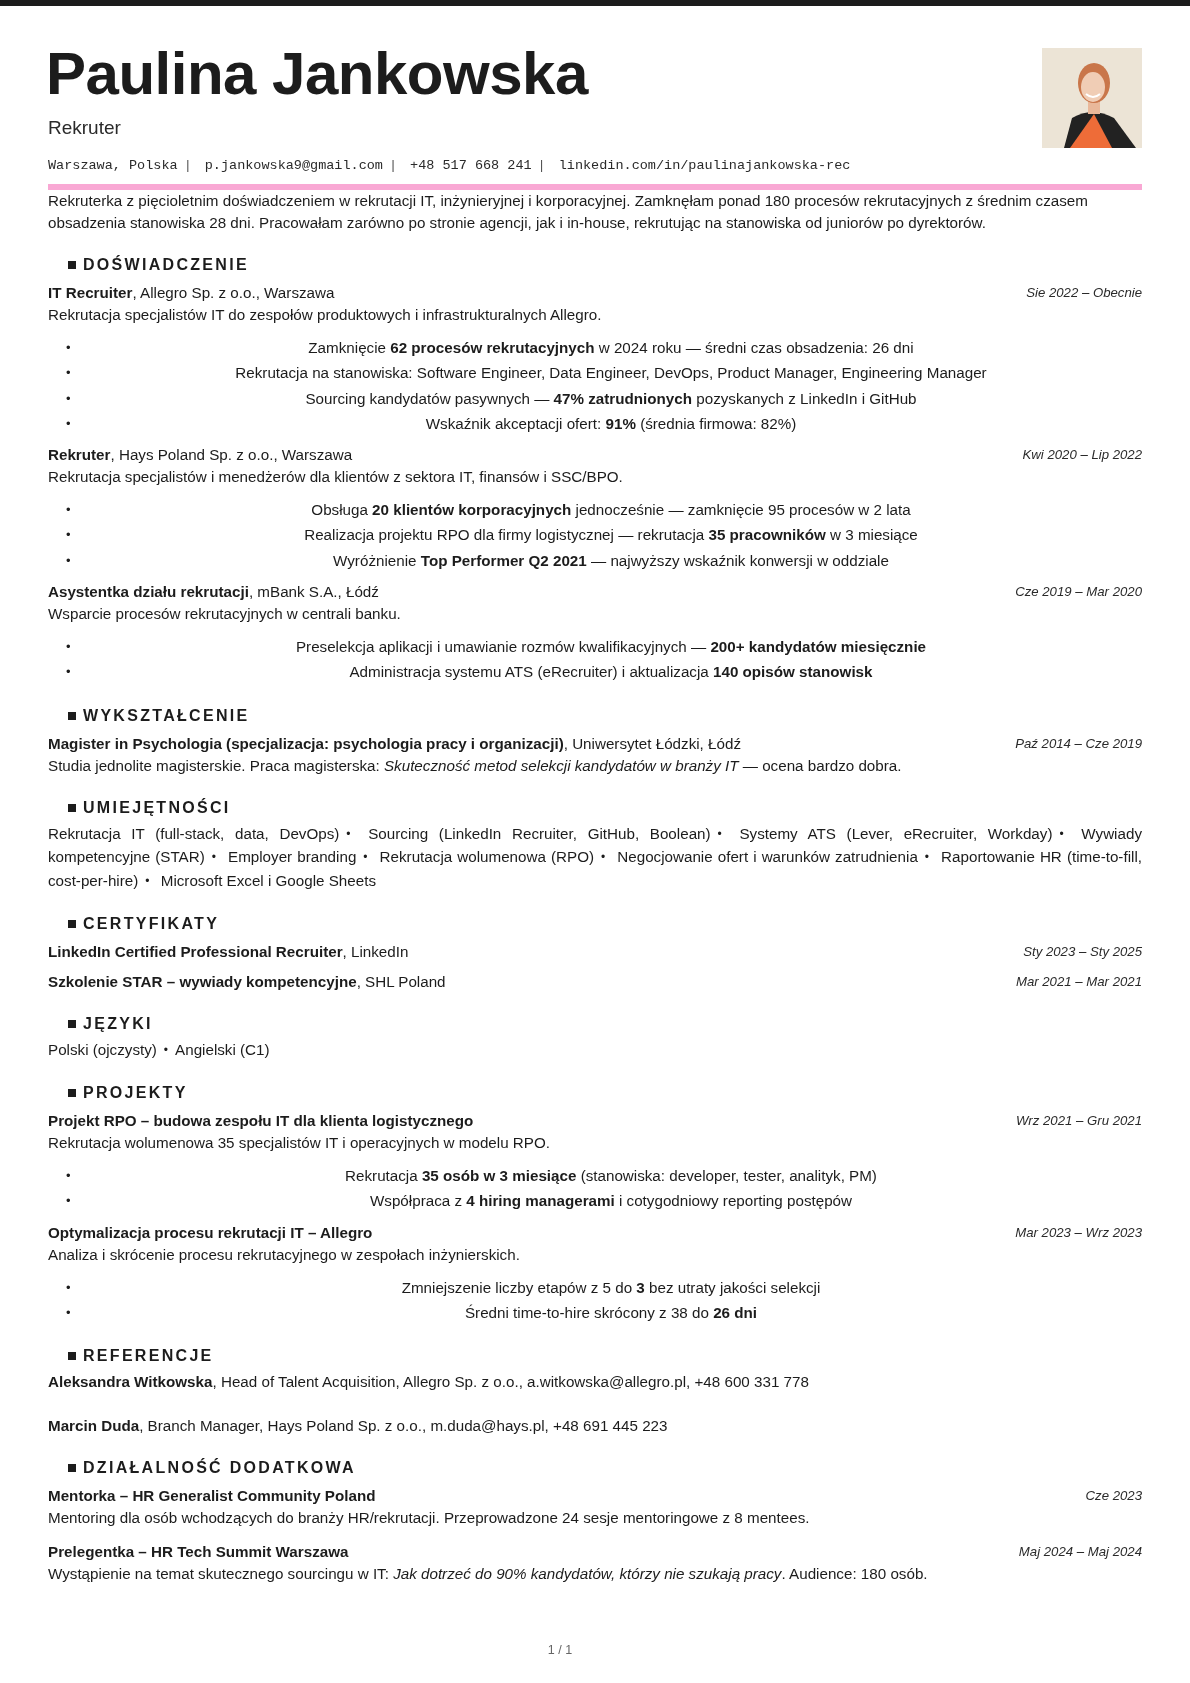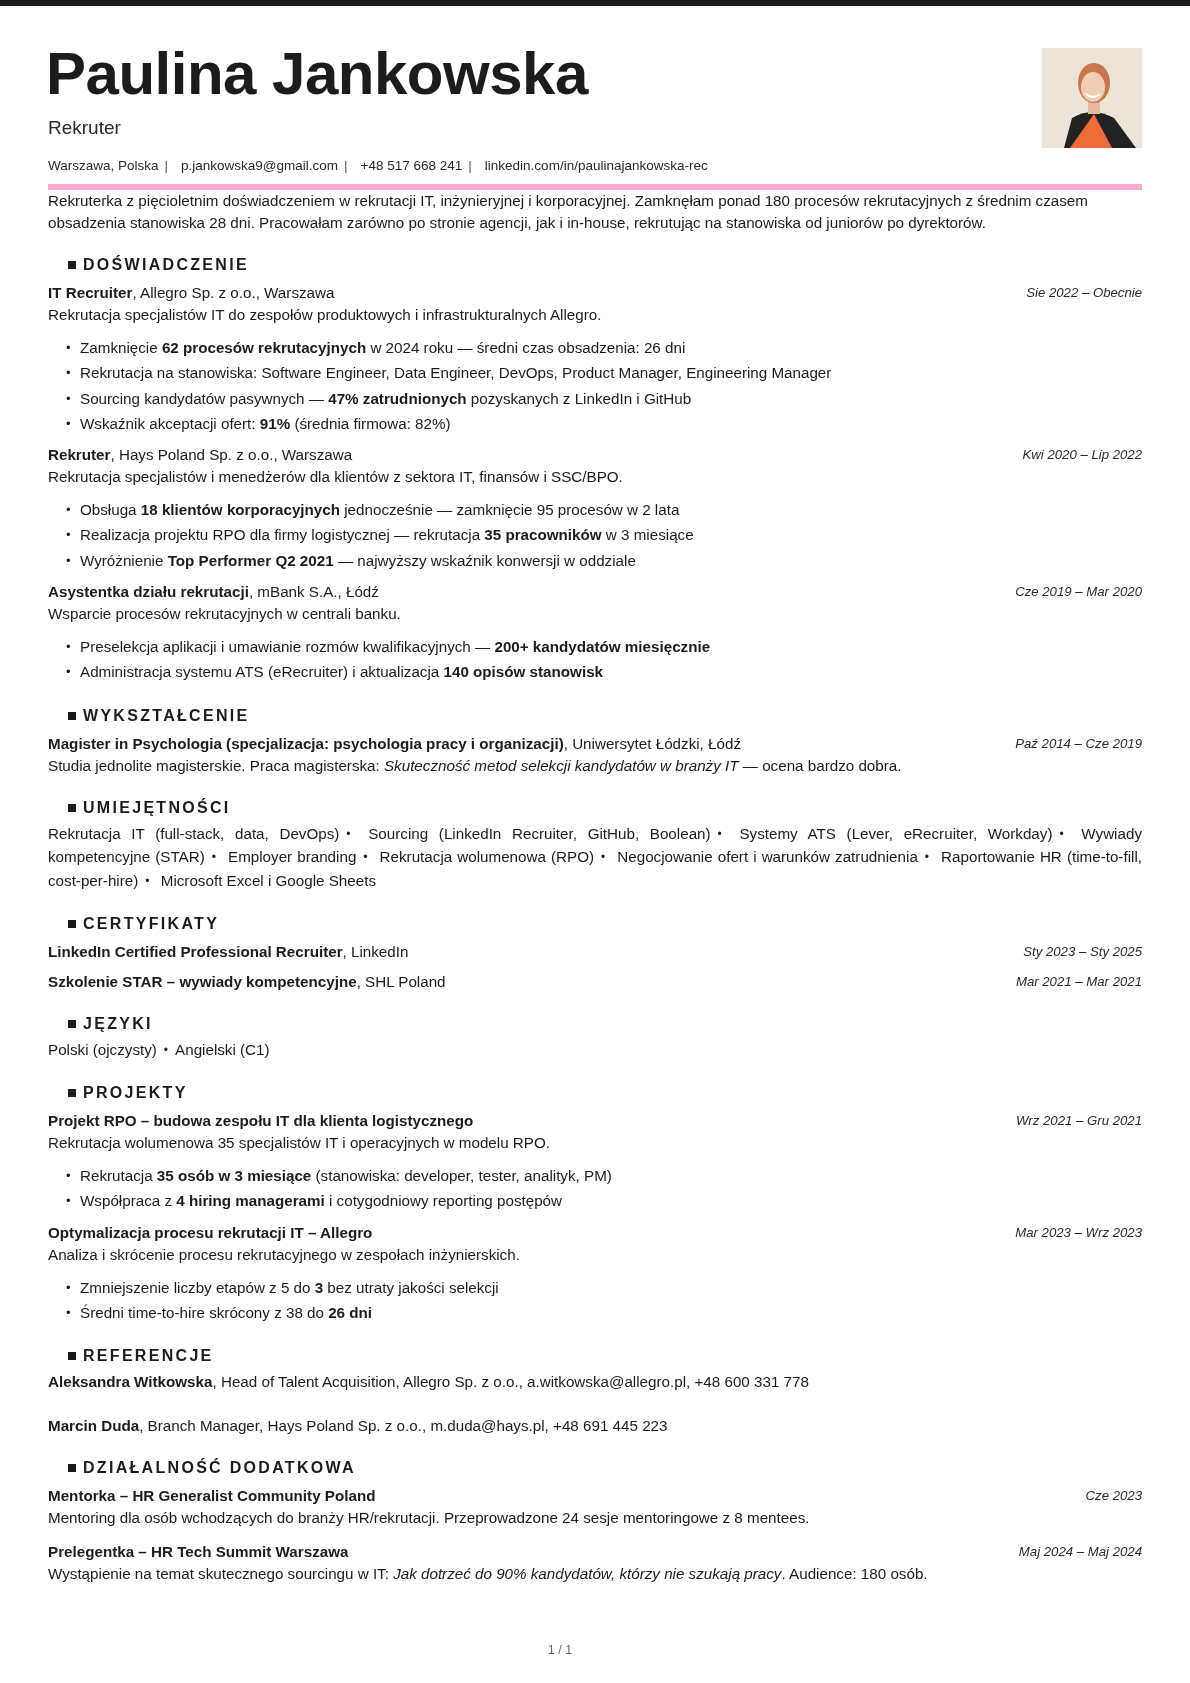--- a/index.html
+++ b/index.html
@@ -3,31 +3,31 @@
 <meta charset="utf-8">
 <style>
   * { box-sizing: border-box; margin: 0; padding: 0; }
   html, body { width: 1190px; height: 1683px; background: #fff; }
   body { font-family: "Liberation Sans", sans-serif; color: #1c1c1c; position: relative; overflow: hidden; }
   .topbar { position: absolute; left: 0; top: 0; width: 1190px; height: 6px; background: #1c1c1c; }
   .page { position: absolute; left: 48px; top: 0; width: 1094px; }
   .header { position: relative; height: 190px; border-bottom: 6px solid #f9a8d4; }
   .name { position: absolute; left: -2px; top: 44px; font-size: 60px; font-weight: 700; letter-spacing: -0.5px; line-height: 1; }
   .role { position: absolute; left: 0; top: 117px; font-size: 19px; color: #2a2a2a; }
-  .contacts { position: absolute; left: 0; top: 158px; font-size: 13.5px; color: #2a2a2a; display: flex; align-items: center; }
+  .contacts { position: absolute; left: 0; top: 158px; font-size: 13.5px; color: #2a2a2a; display: flex; align-items: center; font-family: Liberation Mono, monospace; }
   .contacts .sep { margin: 0 13px 0 6px; color: #555; }
   .photo { position: absolute; right: 0; top: 48px; width: 100px; height: 100px; background: #ece4d6; overflow: hidden; }
   .summary { font-size: 15.2px; line-height: 22px; color: #1c1c1c; }
   .section-title { display: flex; align-items: center; font-size: 16px; font-weight: 700; letter-spacing: 2.3px; margin-top: 22px; margin-bottom: 6px; padding-left: 20px; }
   .section-title .sq { width: 8px; height: 8px; background: #1c1c1c; margin-right: 7px; flex: none; }
   .entry-head { display: flex; justify-content: space-between; align-items: center; font-size: 15.2px; line-height: 22px; margin-top: 8px; }
   .entry-head b { font-weight: 700; }
   .date { font-size: 13.2px; font-style: italic; color: #2a2a2a; white-space: nowrap; }
   .desc { font-size: 15.2px; line-height: 22px; }
-  ul.bullets { list-style: none; margin: 9px 0 0 32px; }
+  ul.bullets { list-style: none; margin: 9px 0 0 32px; text-align: center; }
   ul.bullets li { font-size: 15.2px; line-height: 25.3px; position: relative; padding-left: 0; }
   ul.bullets li::before { content: "•"; position: absolute; left: -14px; top: 0; font-size: 13px; }
   .entry { margin-bottom: 8px; }
   .skills { font-size: 15.2px; line-height: 21.5px; text-align: justify; }
   .dot { margin: 0 7px; font-size: 12px; position: relative; top: -1px; }
   .footer { position: absolute; left: 0; width: 1120px; top: 1643px; text-align: center; font-size: 12.5px; color: #666; }
   i { font-style: italic; }
 </style>
 </head>
 <body>
@@ -81,21 +81,21 @@
     </ul>
   </div>
 
   <div class="entry">
     <div class="entry-head">
         <span><b>Rekruter</b><span>, Hays Poland Sp. z o.o., Warszawa</span></span>
         <span class="date">Kwi 2020 – Lip 2022</span>
       </div>
     <div class="desc">Rekrutacja specjalistów i menedżerów dla klientów z sektora IT, finansów i SSC/BPO.</div>
     <ul class="bullets">
-      <li><span>Obsługa </span><b>18 klientów korporacyjnych</b><span> jednocześnie — zamknięcie 95 procesów w 2 lata</span></li>
+      <li><span>Obsługa </span><b>20 klientów korporacyjnych</b><span> jednocześnie — zamknięcie 95 procesów w 2 lata</span></li>
       <li><span>Realizacja projektu RPO dla firmy logistycznej — rekrutacja </span><b>35 pracowników</b><span> w 3 miesiące</span></li>
       <li><span>Wyróżnienie </span><b>Top Performer Q2 2021</b><span> — najwyższy wskaźnik konwersji w oddziale</span></li>
     </ul>
   </div>
 
   <div class="entry">
     <div class="entry-head">
         <span><b>Asystentka działu rekrutacji</b><span>, mBank S.A., Łódź</span></span>
         <span class="date">Cze 2019 – Mar 2020</span>
       </div>

